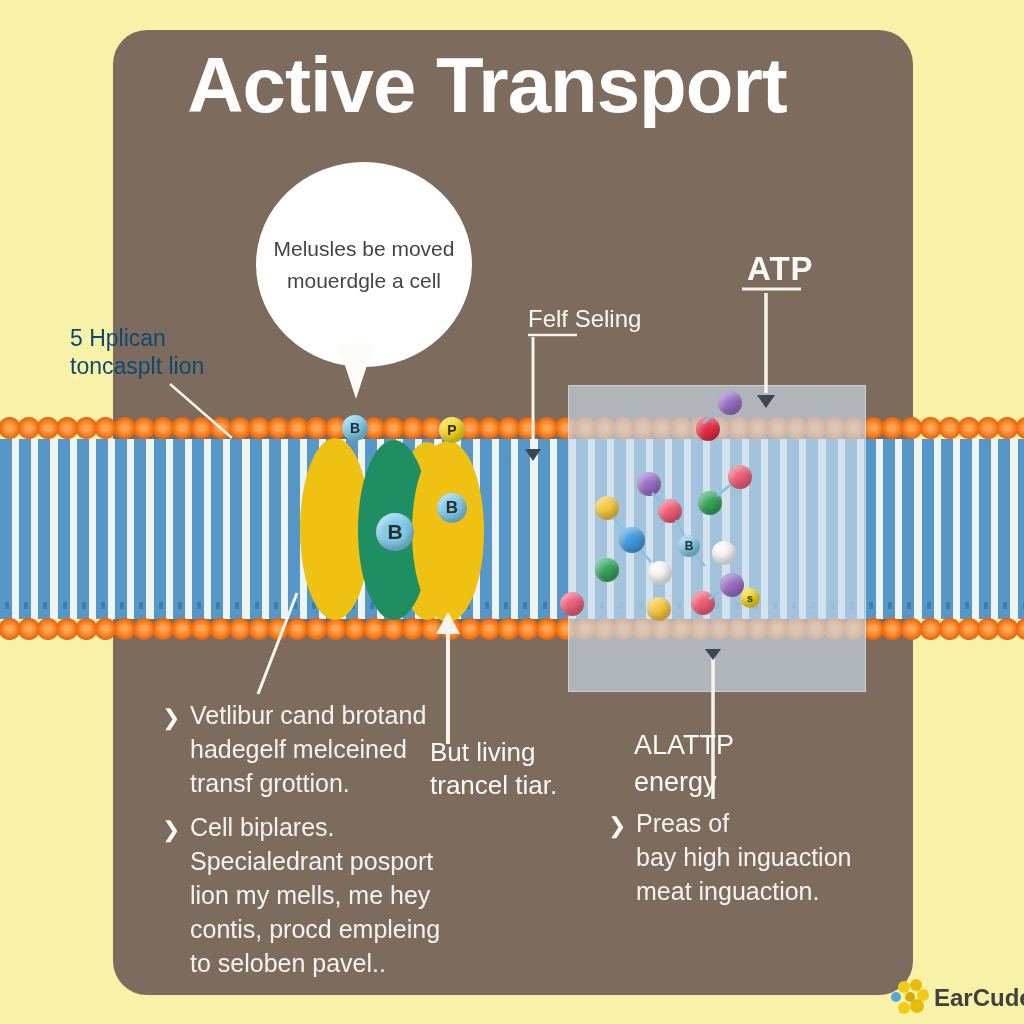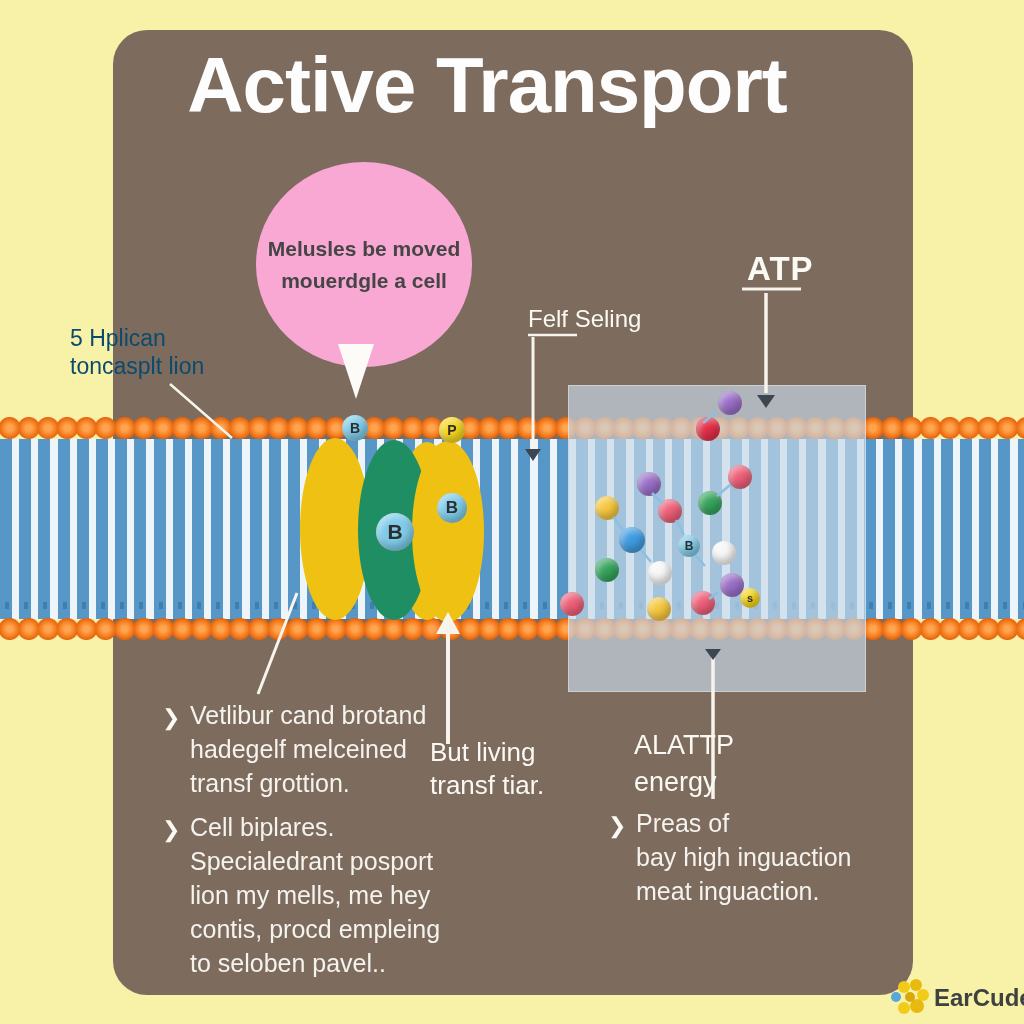--- a/index.html
+++ b/index.html
@@ -7,22 +7,22 @@
     width:1024px;height:1024px;position:relative;overflow:hidden;
     background:#f8f2a8;
     font-family:"Liberation Sans", sans-serif;
   }
   .abs{position:absolute;}
   
   .panel{left:113px;top:30px;width:800px;height:965px;background:#7d6b5e;border-radius:34px;z-index:1;}
   
   .title{left:113px;top:40px;width:748px;text-align:center;color:#fdfdfd;font-size:78px;font-weight:bold;letter-spacing:-1px;z-index:2;}
   
-  .bubble{left:256px;top:162px;width:216px;height:205px;background:#f9a8d4;border-radius:50%;z-index:2;
-          display:flex;flex-direction:column;justify-content:center;align-items:center;text-align:center;font-weight:bold;}
+  .bubble{left:256px;top:162px;width:216px;height:205px;background:#ffffff;border-radius:50%;z-index:2;
+          display:flex;flex-direction:column;justify-content:center;align-items:center;text-align:center;}
   .bubble div{color:#454545;font-size:21px;line-height:32px;}
   
   .heads{left:0;width:1024px;height:27px;z-index:3;
     background-image:radial-gradient(circle at 9.6px 13px,#ffa44f 3px,#f57b1e 8px,#e2660f 10.5px,rgba(0,0,0,0) 11.5px);
     background-size:19.2px 27px;background-repeat:repeat-x;}
   .heads.top{top:415px;}
   .heads.bottom{top:616px;}
   .tails{left:0;top:439px;width:1024px;height:180px;z-index:3;
     background:repeating-linear-gradient(90deg,#5697c8 0px,#5697c8 12px,#edf5fa 12px,#edf5fa 19.2px);}
   .tailmarks{left:0;top:602px;width:1024px;height:7px;z-index:3;opacity:.6;
@@ -135,21 +135,21 @@
 </svg>
 
 <div class="abs lbl gradient-label">
   <div>5 Hplican</div>
   <div>toncasplt lion</div>
 </div>
 <div class="abs lbl felf">Felf Seling</div>
 <div class="abs lbl atp">ATP</div>
 <div class="abs lbl butliving">
   <div>But living</div>
-  <div>transf tiar.</div>
+  <div>trancel tiar.</div>
 </div>
 <div class="abs lbl alattp">
   <div>ALATTP</div>
   <div>energy</div>
 </div>
 
 <div class="abs bullet b1">
   <span class="marker">❯</span>
   <div>
     <div>Vetlibur cand brotand</div>

